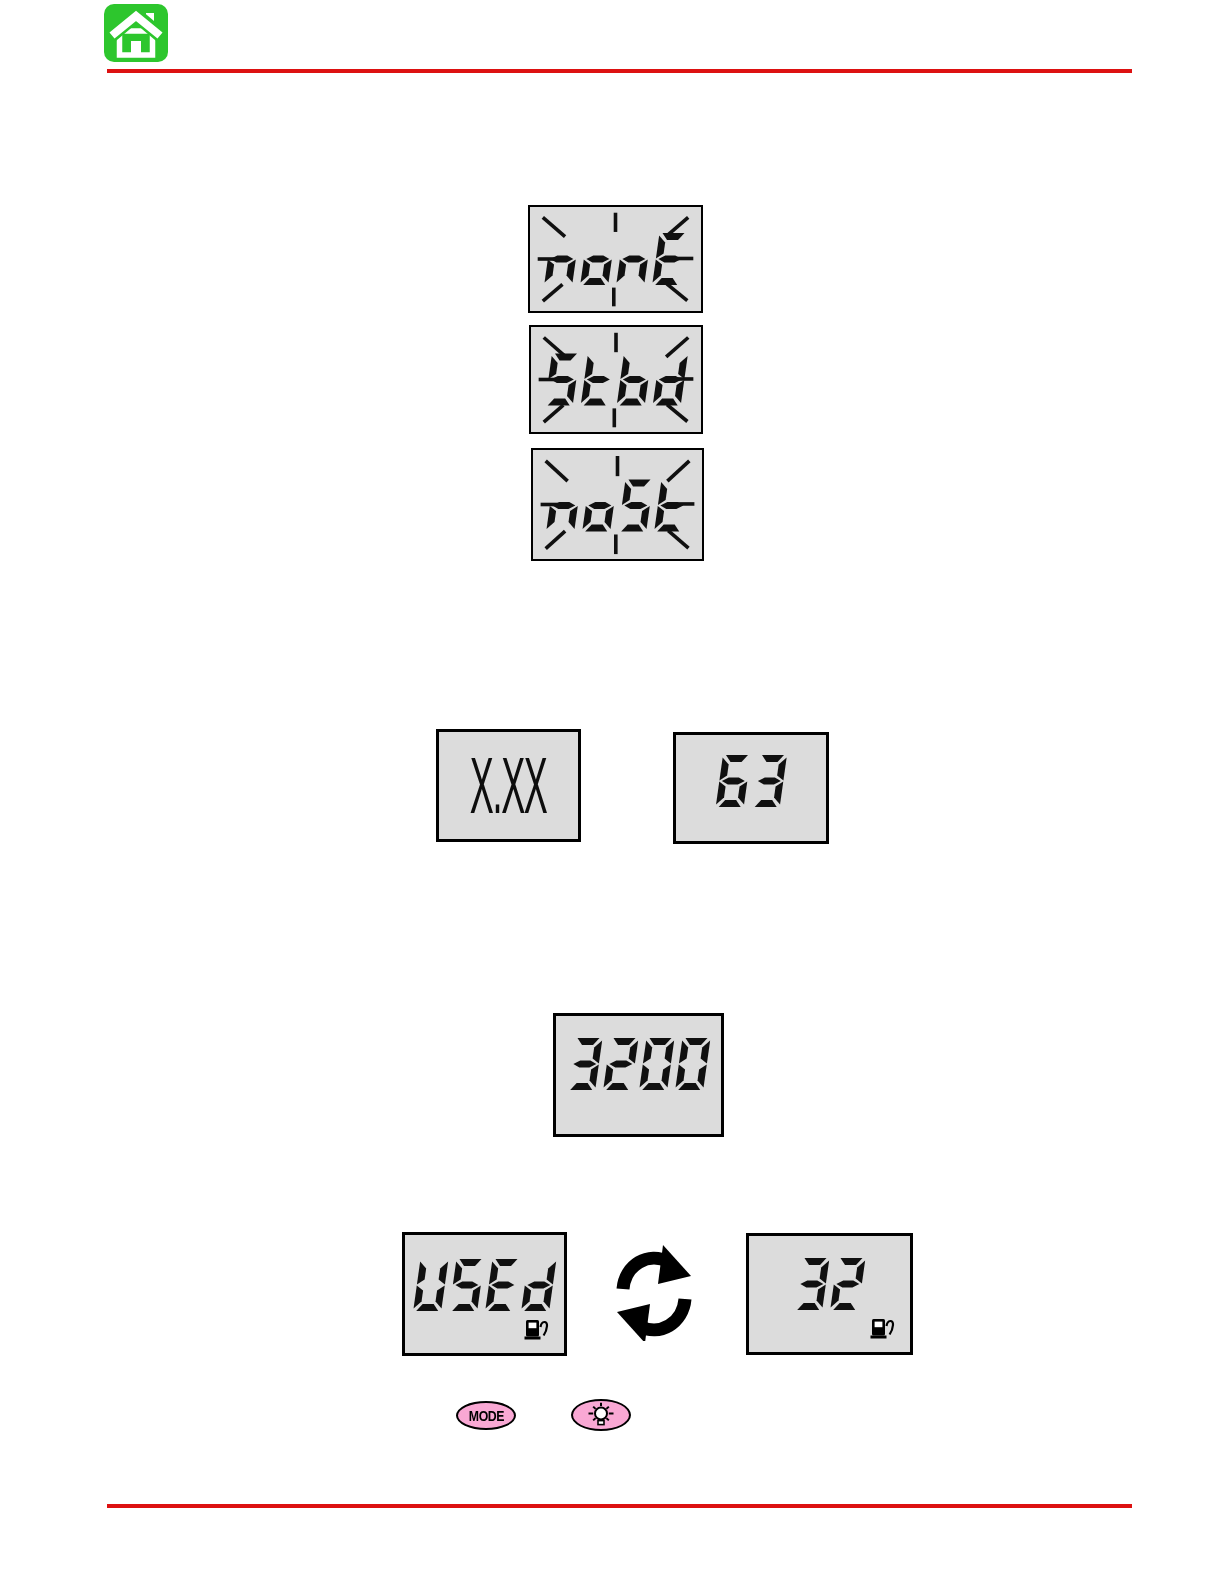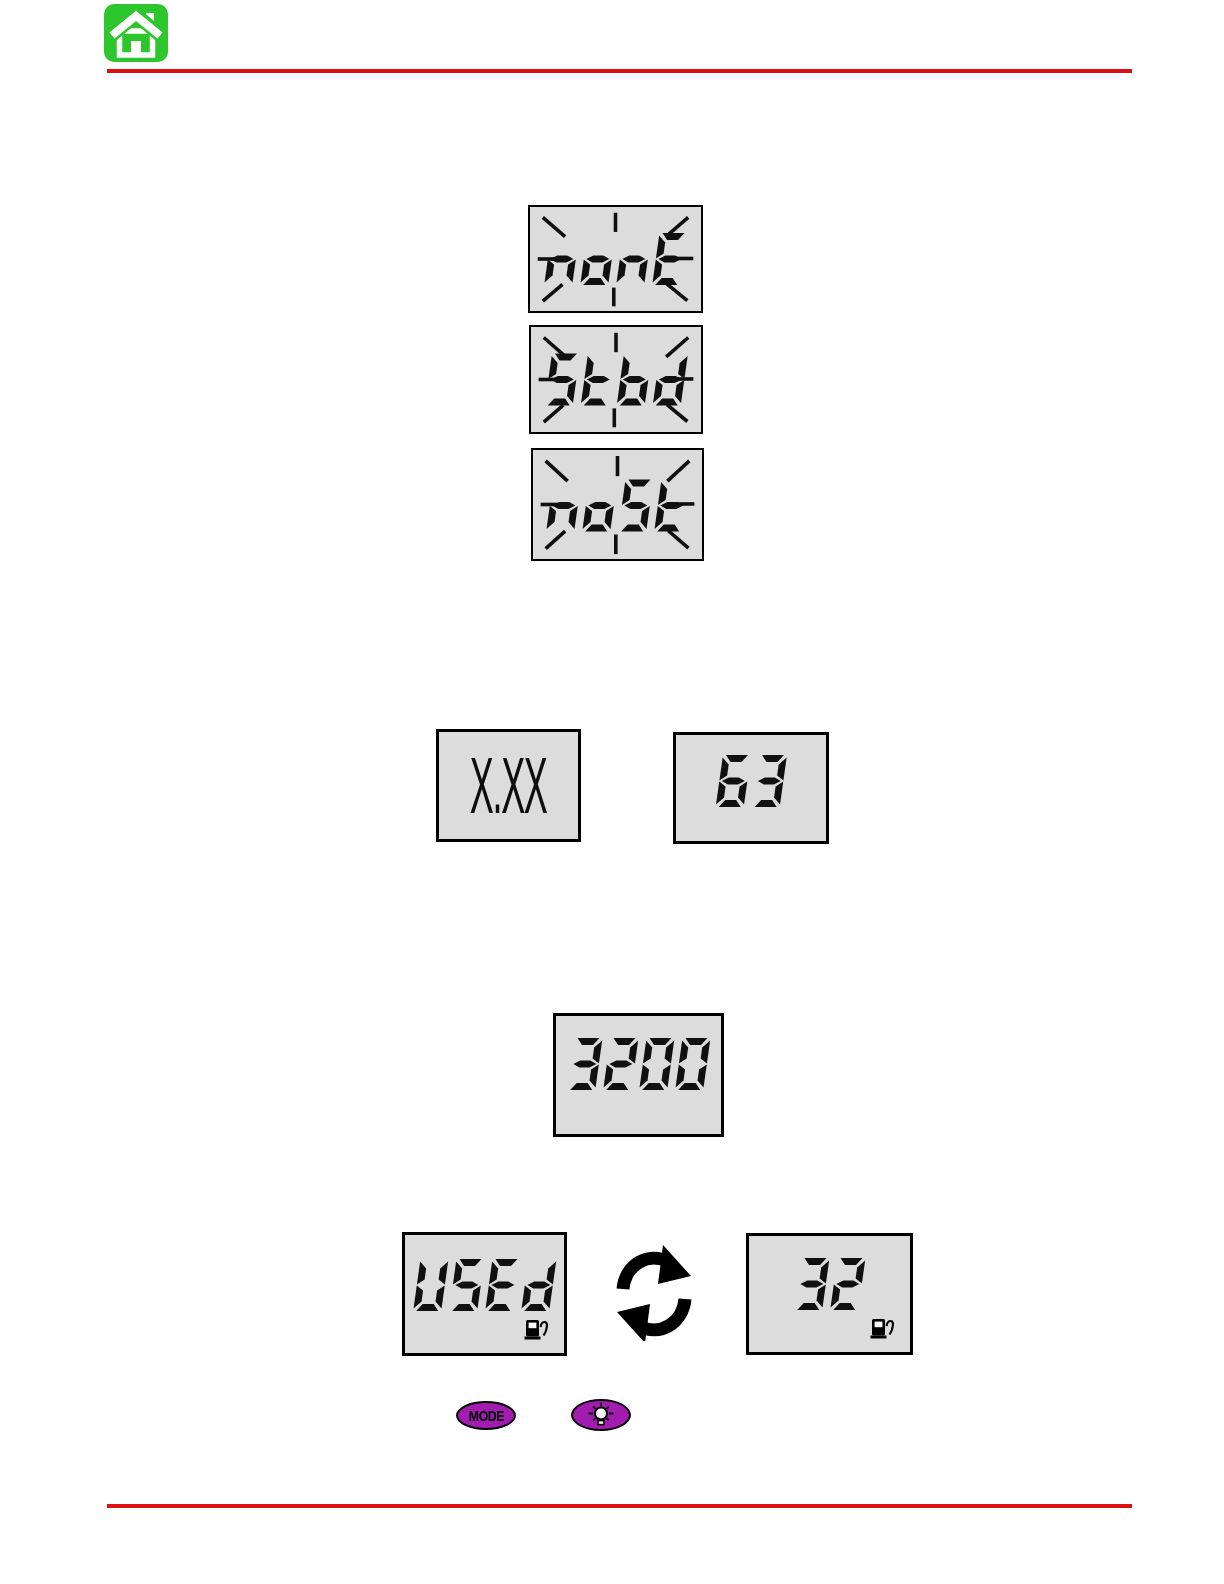--- a/index.html
+++ b/index.html
@@ -17,21 +17,21 @@
   .lcd svg{display:block;width:100%;height:100%;}
 
   .lcd.plain{display:flex;align-items:center;justify-content:center;}
   .plain-text{display:inline-block;font-family:"Liberation Sans",sans-serif;font-size:80px;
     font-weight:400;color:#0d0d0d;transform:scaleX(0.45);transform-origin:50% 50%;
     letter-spacing:-3px;line-height:1;white-space:nowrap;}
 
   .cycle-arrows{position:absolute;left:616px;top:1243px;width:76px;height:98px;}
 
   .oval-btn{position:absolute;border:2.5px solid #000;border-radius:50%;box-sizing:border-box;
-    display:flex;align-items:center;justify-content:center;background:#a21caf;}
+    display:flex;align-items:center;justify-content:center;background:#f9a8d4;}
   .oval-btn.mode{left:456px;top:1401px;width:60px;height:29px;}
   .oval-btn.light{left:571px;top:1399px;width:60px;height:32px;}
   .mode-label{font-weight:700;font-size:15px;letter-spacing:-0.5px;color:#000;
     transform:scaleX(0.82);line-height:1;}
 </style>
 </head>
 <body>
 
 <div class="page">
 

